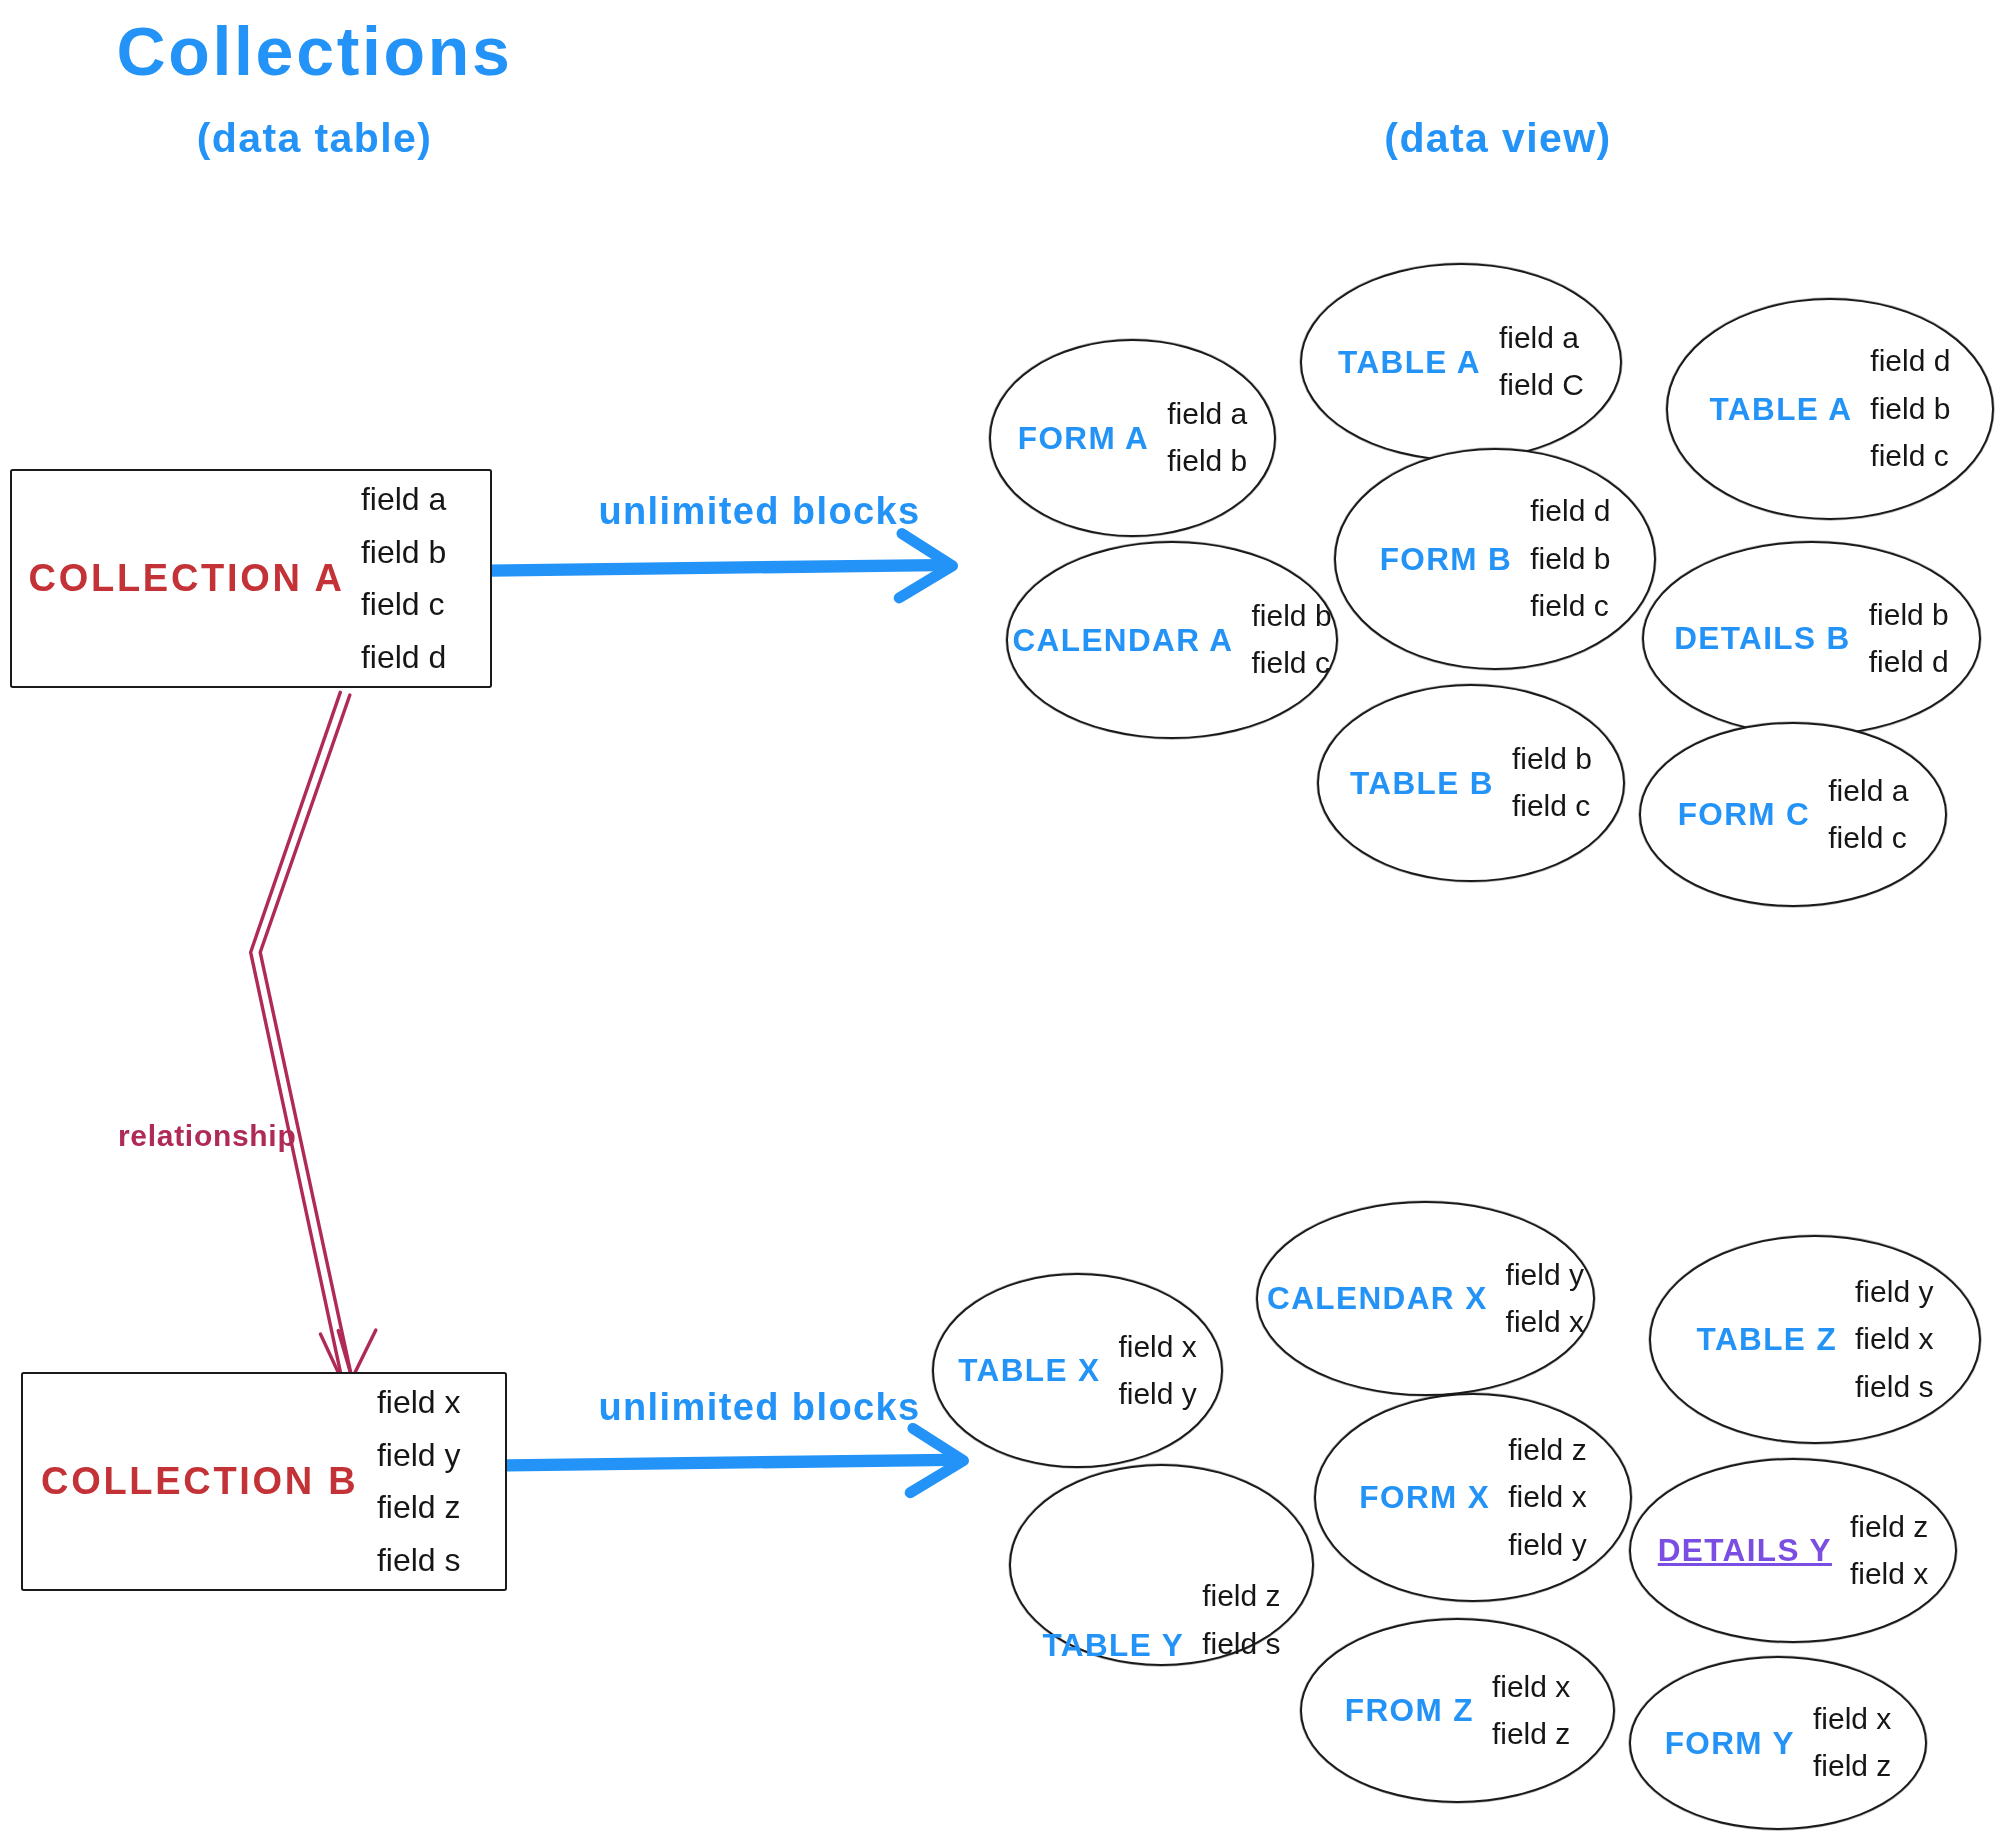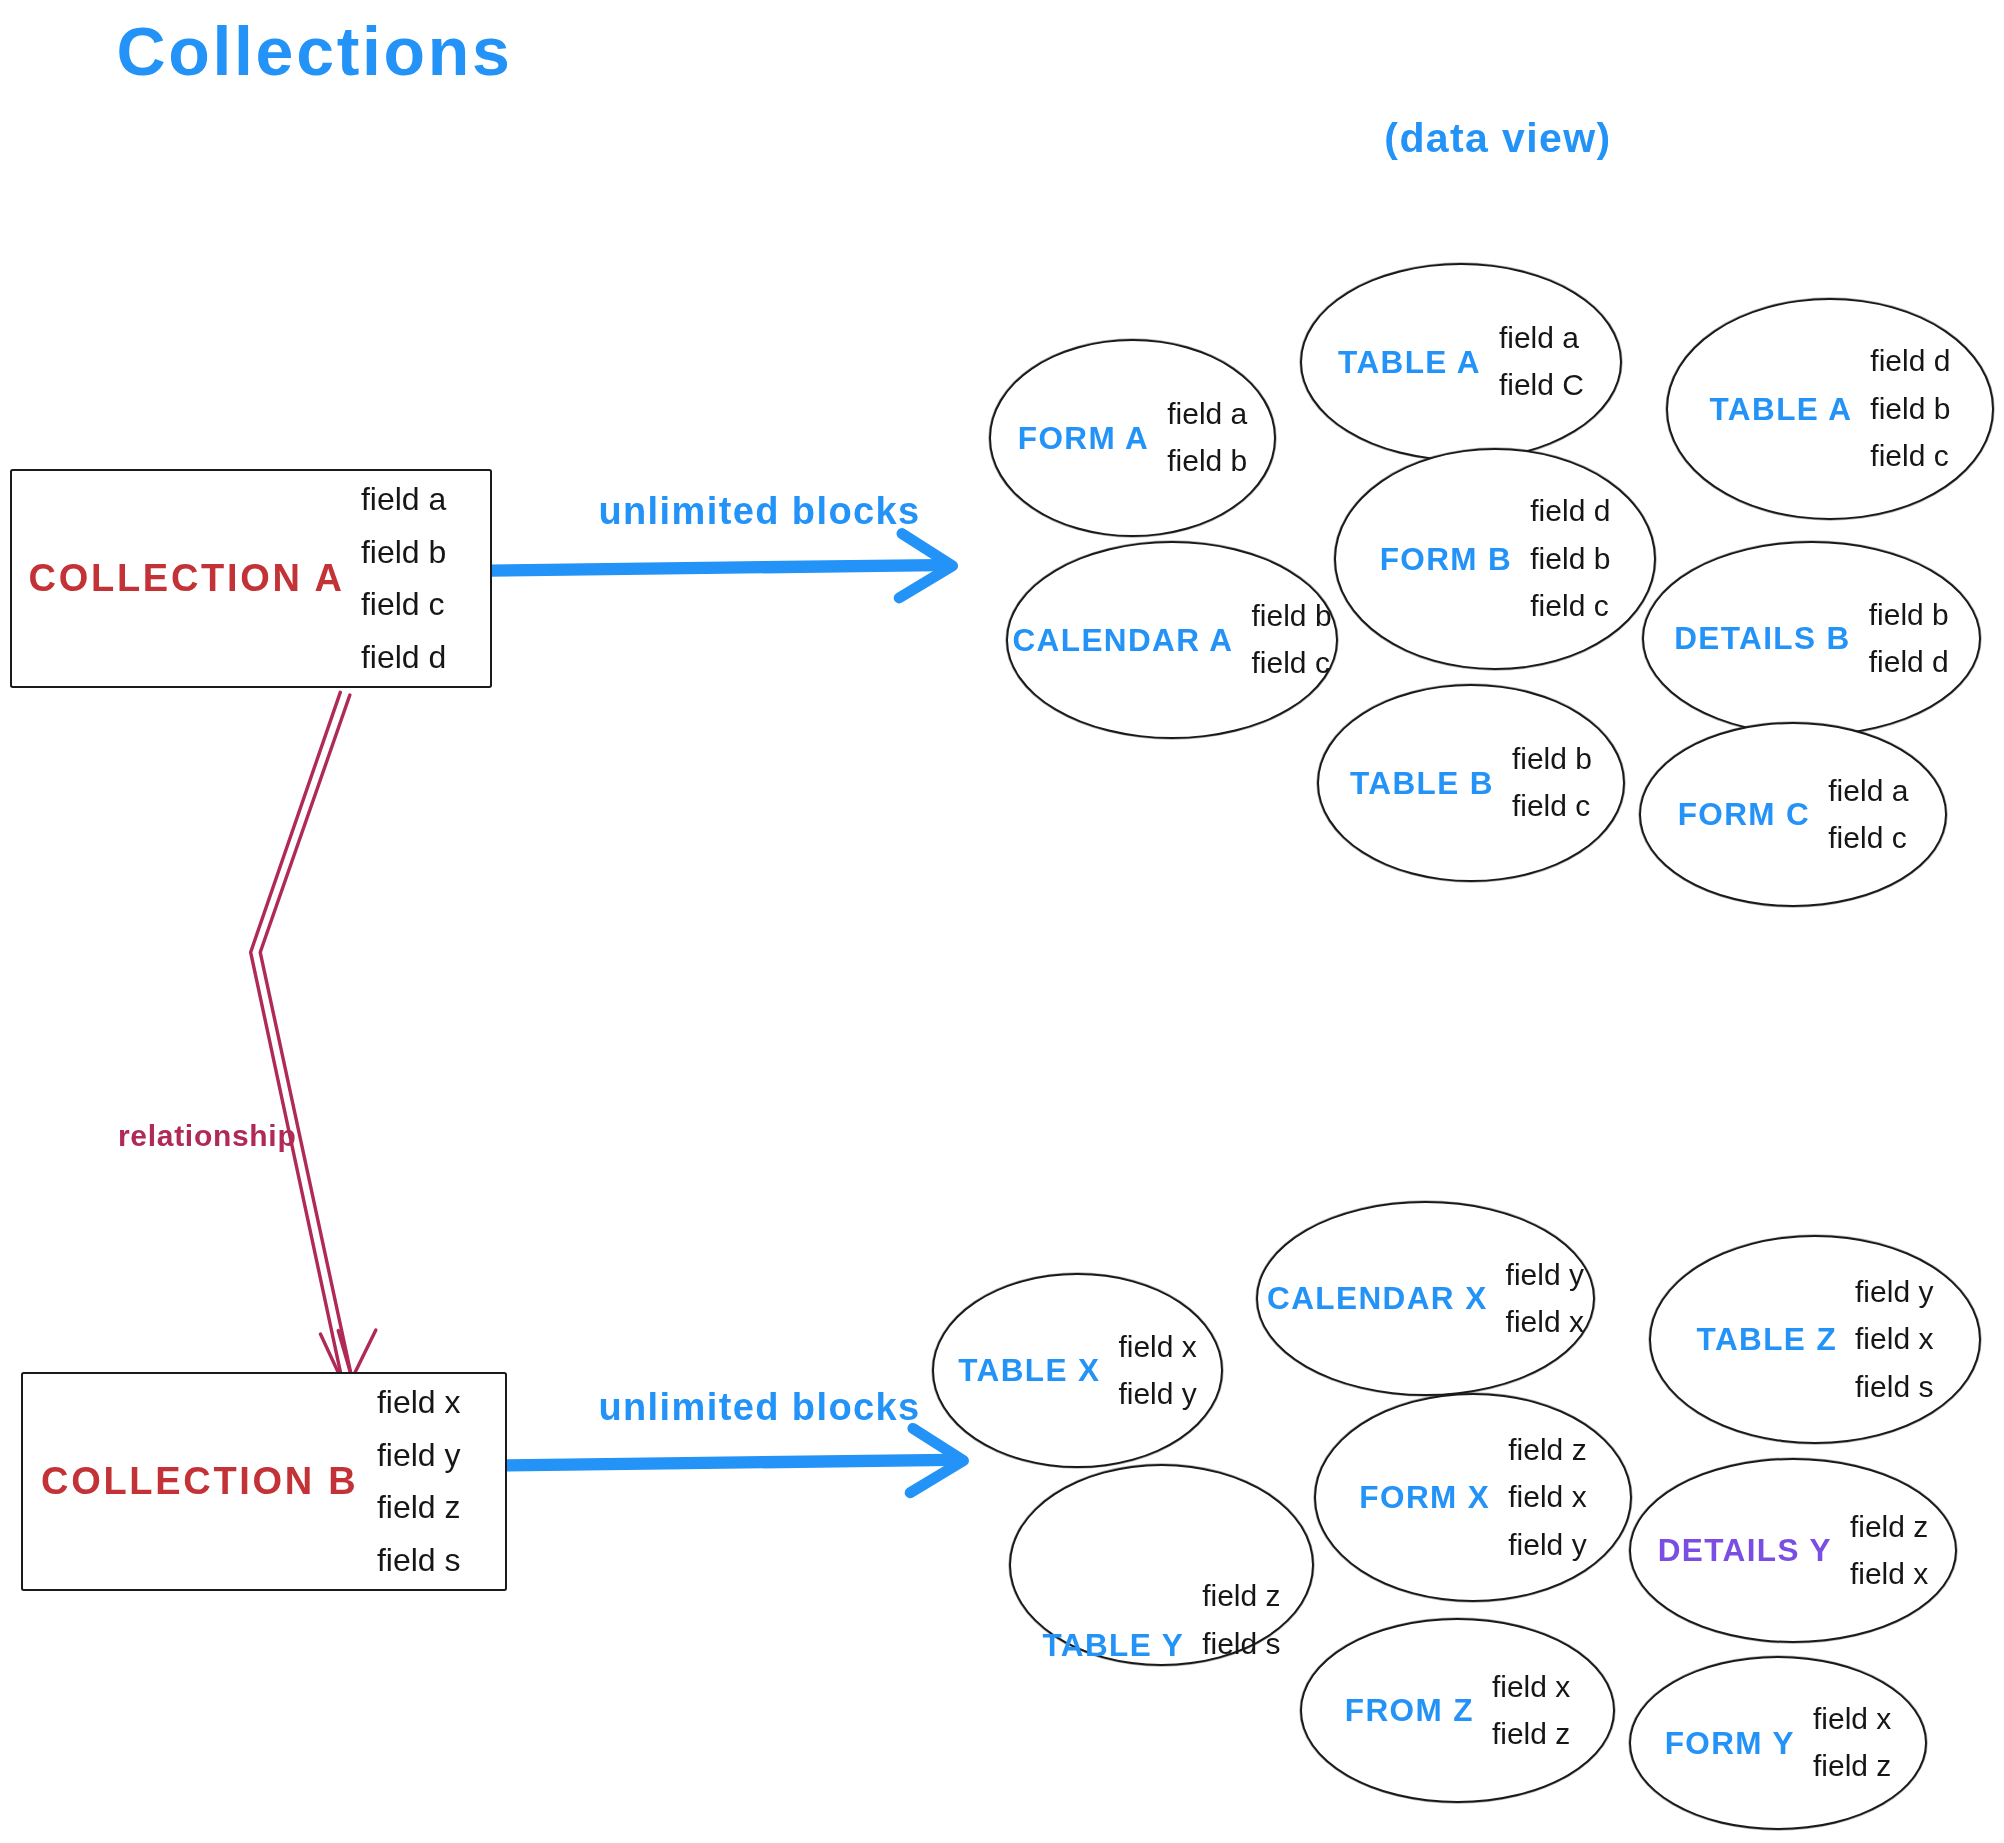--- a/index.html
+++ b/index.html
@@ -76,20 +76,21 @@
 
     <g stroke="#b02a56" stroke-linecap="round" stroke-linejoin="round" fill="none" stroke-width="5">
       <path d="M497,1012 L366,1392 L502,2028"></path>
       <path d="M511,1016 L380,1392 L516,2024"></path>
       <path d="M468,1950 L506,2032 L549,1944"></path>
       <path d="M494,1945 L518,2028"></path>
     </g>
   </svg>
 
   <div class="title" style="left:75px;top:12.3px;width:479px;">Collections</div>
+  <div class="subtitle" style="left:75px;top:115px;width:479px;">(data table)</div>
 
   <div class="subtitle" style="left:1327px;top:115px;width:342px;">(data view)</div>
 
   <div class="collection" style="left:10.3px;top:469px;width:482px;height:219px;">
     <div class="collection-label">COLLECTION A</div>
     <div class="collection-fields">
       <span class="field-line">field a</span>
       <span class="field-line">field b</span>
       <span class="field-line">field c</span>
       <span class="field-line">field d</span>
@@ -202,21 +203,21 @@
       </div>
       <div class="block" style="left: 1314px; top: 1393px; width: 318px; height: 209px;">
         <span class="block-label">FORM X</span>
         <div class="block-fields">
           <span class="field-line">field z</span>
           <span class="field-line">field x</span>
           <span class="field-line">field y</span>
         </div>
       </div>
       <div class="block" style="left: 1629px; top: 1458px; width: 328px; height: 185px;">
-        <span class="block-label" style="color: rgb(123, 78, 227);">DETAILS Y</span>
+        <span class="block-label" style="color: rgb(123, 78, 227); text-decoration: underline;">DETAILS Y</span>
         <div class="block-fields">
           <span class="field-line">field z</span>
           <span class="field-line">field x</span>
         </div>
       </div>
       <div class="block" style="left: 1300px; top: 1618px; width: 315px; height: 185px;">
         <span class="block-label">FROM Z</span>
         <div class="block-fields">
           <span class="field-line">field x</span>
           <span class="field-line">field z</span>

